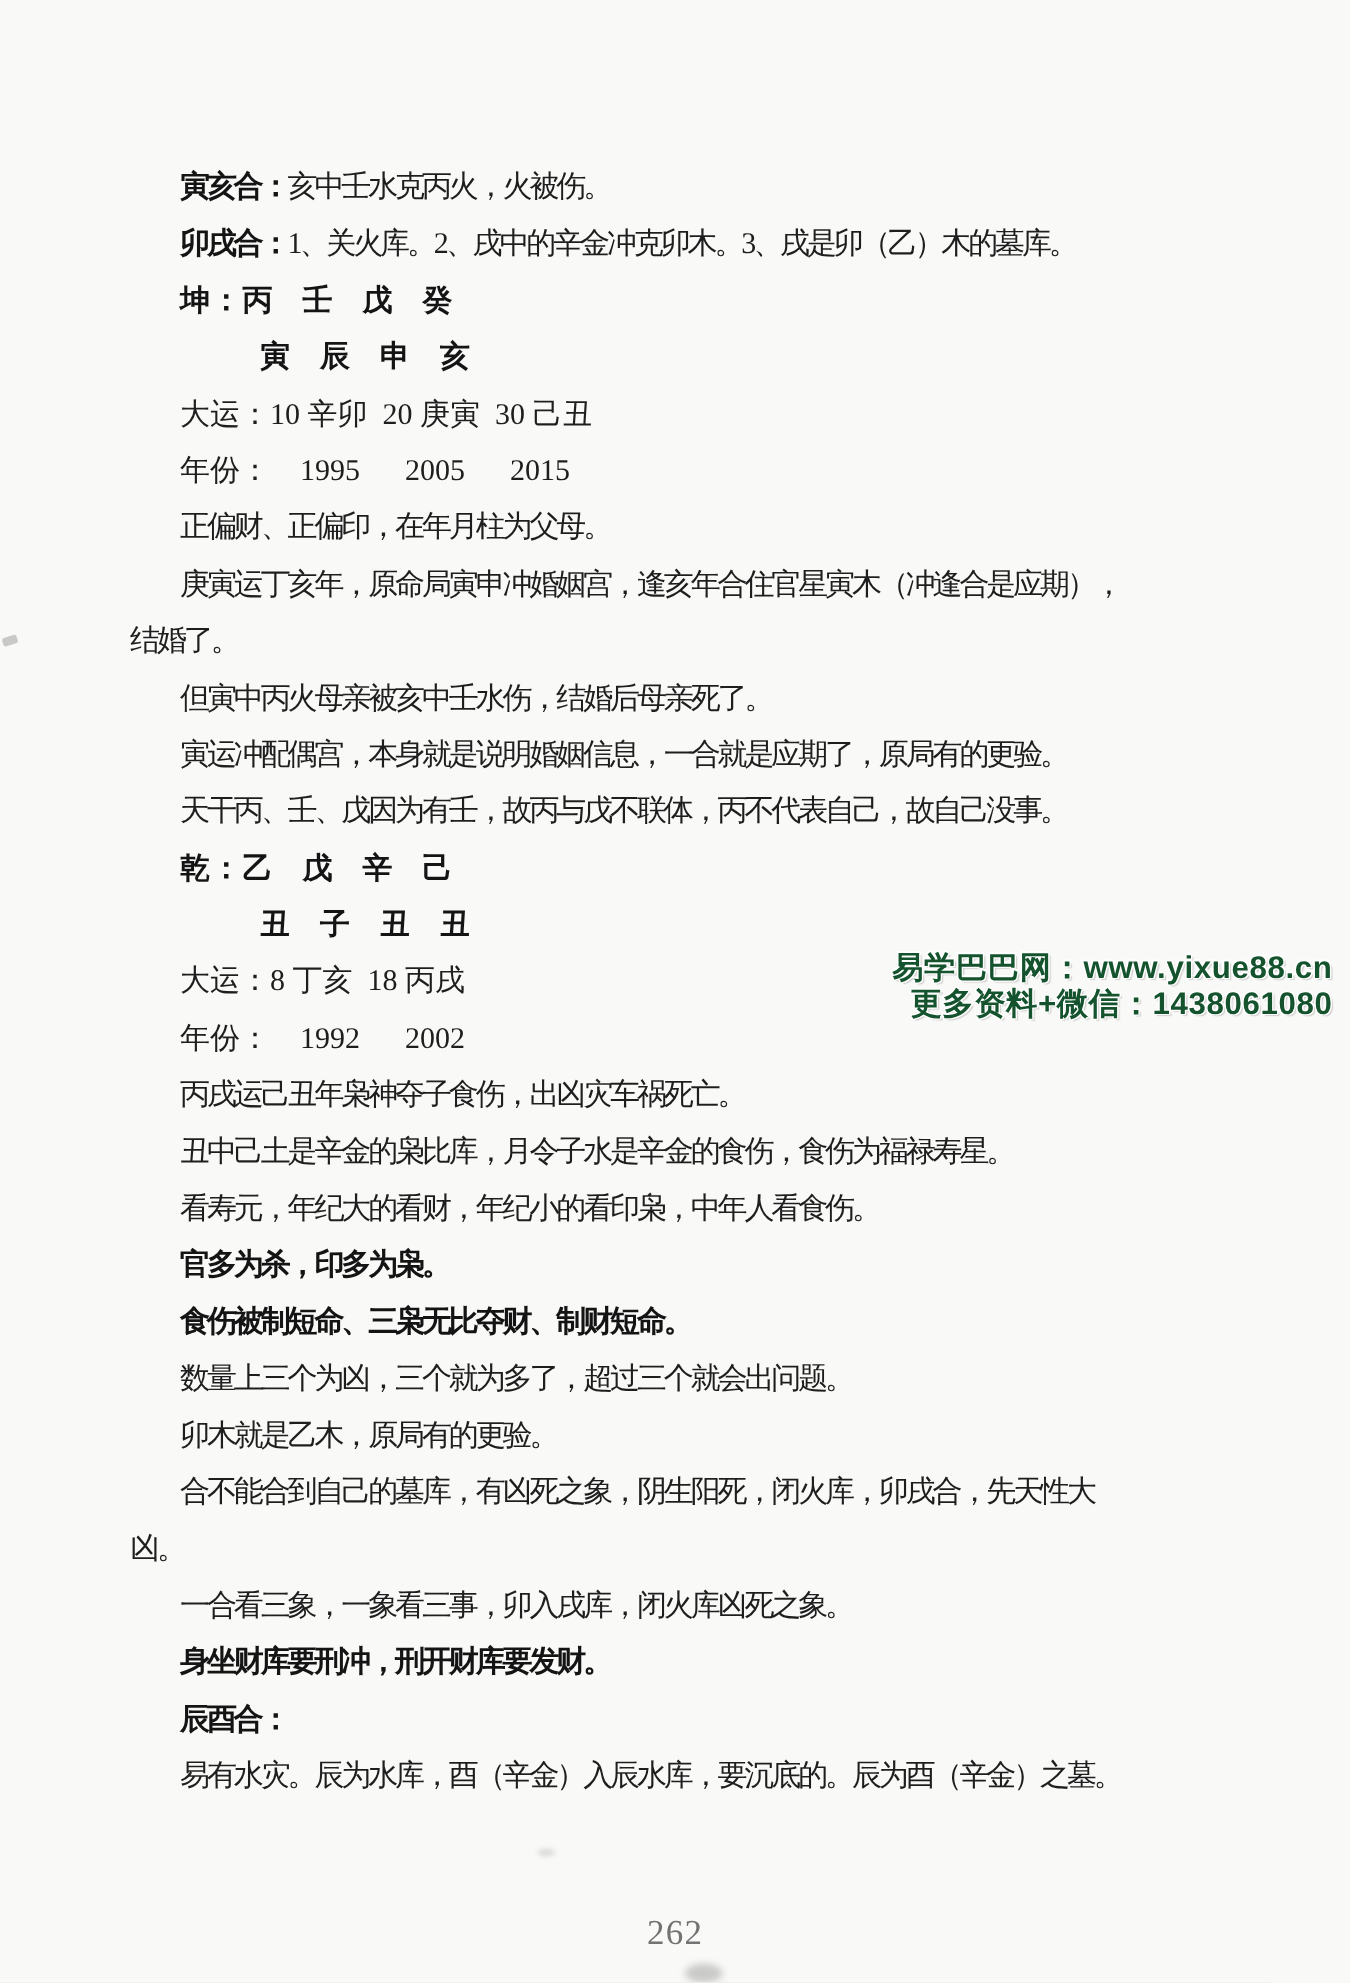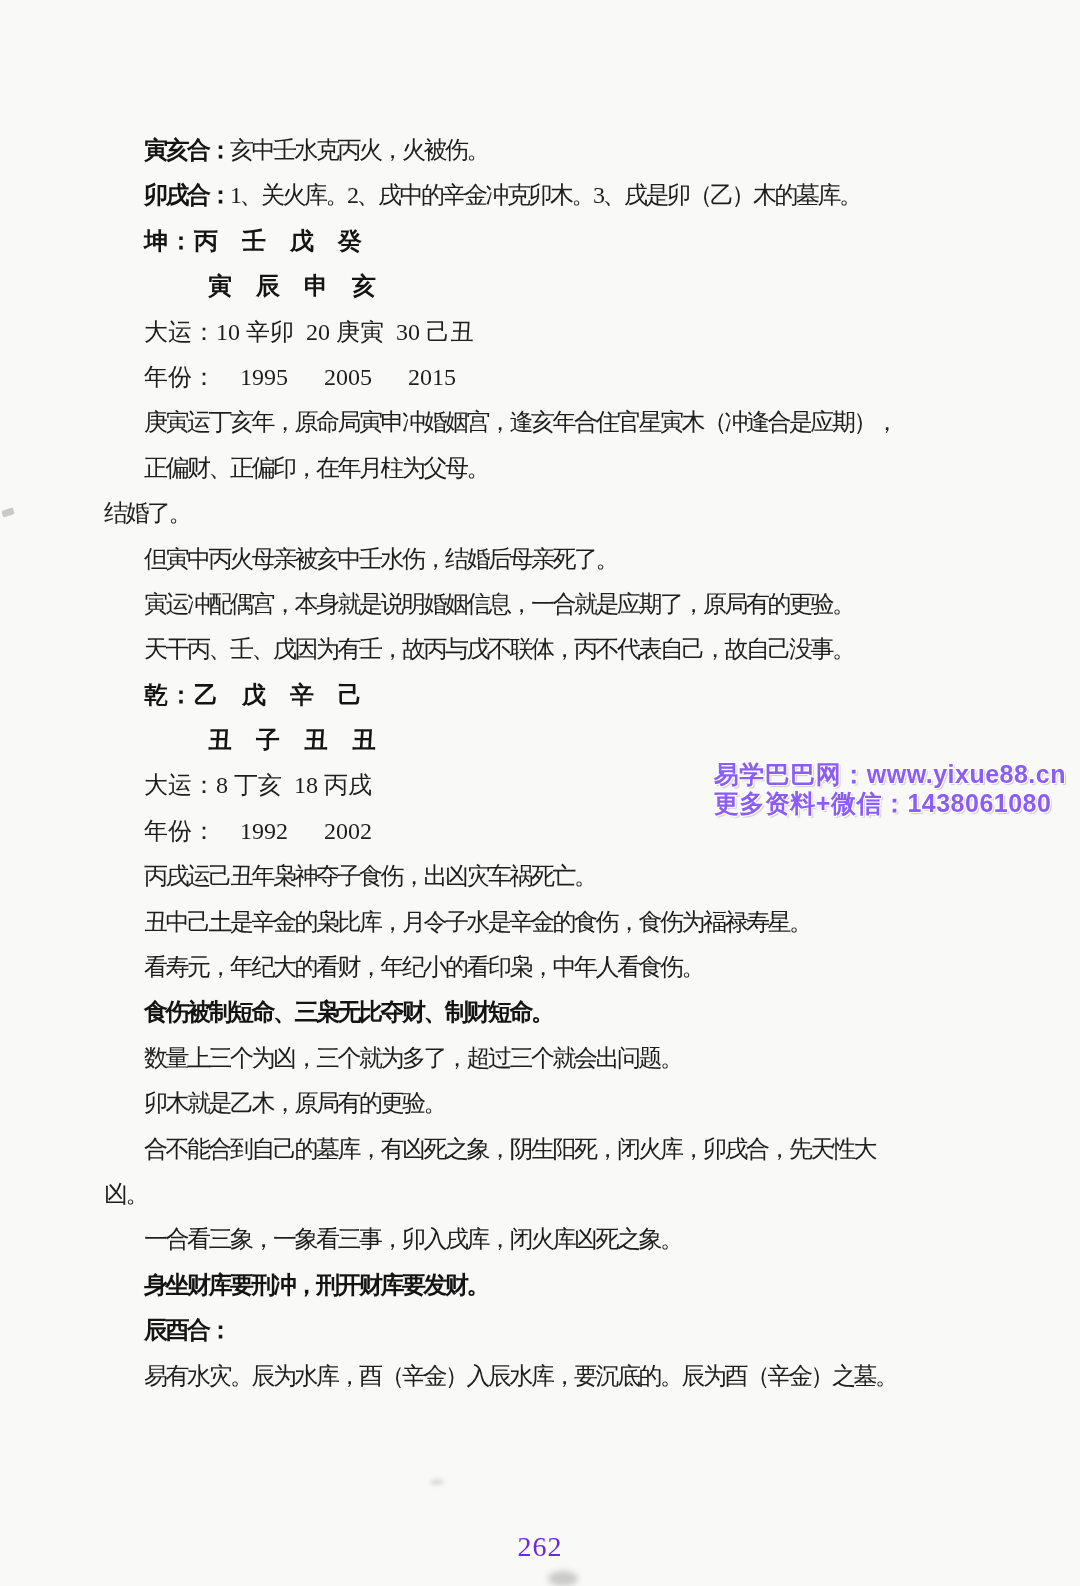--- a/index.html
+++ b/index.html
@@ -31,34 +31,34 @@
   .seg.bold    { font-weight:bold; color:#141414; }
 
   .watermark {
     position:absolute;
     top:760px; right:14px;
     font-family:"Liberation Sans","DejaVu Sans",sans-serif;
     font-weight:bold;
     font-size:25px;
     line-height:29px;
     letter-spacing:0.5px;
-    color:#8b5cf6;
+    color:#14532d;
     text-shadow:
       1px 1px 0 #ffffff, -1px -1px 0 #ffffff,
       1px -1px 0 #ffffff, -1px 1px 0 #ffffff,
       2px 2px 1px #cfcfcd;
-    text-align:left;
+    text-align:right;
   }
   .page-number {
     position:absolute;
     top:1531px; left:0; width:100%;
     text-align:center;
     font-size:28px;
     letter-spacing:1px;
-    color:#6d28d9;
+    color:#737373;
   }
   
   .artifact-comma {
     position:absolute; left:2px; top:509px;
     width:12px; height:7px;
     background:#8d8d8d; opacity:.45;
     border-radius:2px;
     transform:rotate(-18deg);
   }
   .smudge-bottom {
@@ -81,33 +81,34 @@
 
 <div class="page">
 
   <div class="content" id="doc-body">
       <div class="line indent"><span class="seg bold">寅亥合：</span><span class="seg">亥中壬水克丙火，火被伤。</span></div>
       <div class="line indent"><span class="seg bold">卯戌合：</span><span class="seg">1、关火库。2、戌中的辛金冲克卯木。3、戌是卯（乙）木的墓库。</span></div>
       <div class="line indent pillars"><span class="seg bold">坤：丙 壬 戊 癸</span></div>
       <div class="line deep pillars"><span class="seg bold">寅 辰 申 亥</span></div>
       <div class="line indent years"><span class="seg">大运：10 辛卯  20 庚寅  30 己丑</span></div>
       <div class="line indent years"><span class="seg">年份：    1995      2005      2015</span></div>
+      <div class="line indent"><span class="seg">正偏财、正偏印，在年月柱为父母。</span></div>
       <div class="line indent"><span class="seg">庚寅运丁亥年，原命局寅申冲婚姻宫，逢亥年合住官星寅木（冲逢合是应期），</span></div>
-      <div class="line indent"><span class="seg">正偏财、正偏印，在年月柱为父母。</span></div>
       <div class="line flush"><span class="seg">结婚了。</span></div>
       <div class="line indent"><span class="seg">但寅中丙火母亲被亥中壬水伤，结婚后母亲死了。</span></div>
       <div class="line indent"><span class="seg">寅运冲配偶宫，本身就是说明婚姻信息，一合就是应期了，原局有的更验。</span></div>
       <div class="line indent"><span class="seg">天干丙、壬、戊因为有壬，故丙与戊不联体，丙不代表自己，故自己没事。</span></div>
       <div class="line indent pillars"><span class="seg bold">乾：乙 戊 辛 己</span></div>
       <div class="line deep pillars"><span class="seg bold">丑 子 丑 丑</span></div>
       <div class="line indent years"><span class="seg">大运：8 丁亥  18 丙戌</span></div>
       <div class="line indent years"><span class="seg">年份：    1992      2002</span></div>
       <div class="line indent"><span class="seg">丙戌运己丑年枭神夺子食伤，出凶灾车祸死亡。</span></div>
       <div class="line indent"><span class="seg">丑中己土是辛金的枭比库，月令子水是辛金的食伤，食伤为福禄寿星。</span></div>
       <div class="line indent"><span class="seg">看寿元，年纪大的看财，年纪小的看印枭，中年人看食伤。</span></div>
+      <div class="line indent"><span class="seg bold">官多为杀，印多为枭。</span></div>
       <div class="line indent"><span class="seg bold">食伤被制短命、三枭无比夺财、制财短命。</span></div>
       <div class="line indent"><span class="seg">数量上三个为凶，三个就为多了，超过三个就会出问题。</span></div>
       <div class="line indent"><span class="seg">卯木就是乙木，原局有的更验。</span></div>
       <div class="line indent"><span class="seg">合不能合到自己的墓库，有凶死之象，阴生阳死，闭火库，卯戌合，先天性大</span></div>
       <div class="line flush"><span class="seg">凶。</span></div>
       <div class="line indent"><span class="seg">一合看三象，一象看三事，卯入戌库，闭火库凶死之象。</span></div>
       <div class="line indent"><span class="seg bold">身坐财库要刑冲，刑开财库要发财。</span></div>
       <div class="line indent"><span class="seg bold">辰酉合：</span></div>
       <div class="line indent"><span class="seg">易有水灾。辰为水库，酉（辛金）入辰水库，要沉底的。辰为酉（辛金）之墓。</span></div>
     </div>

